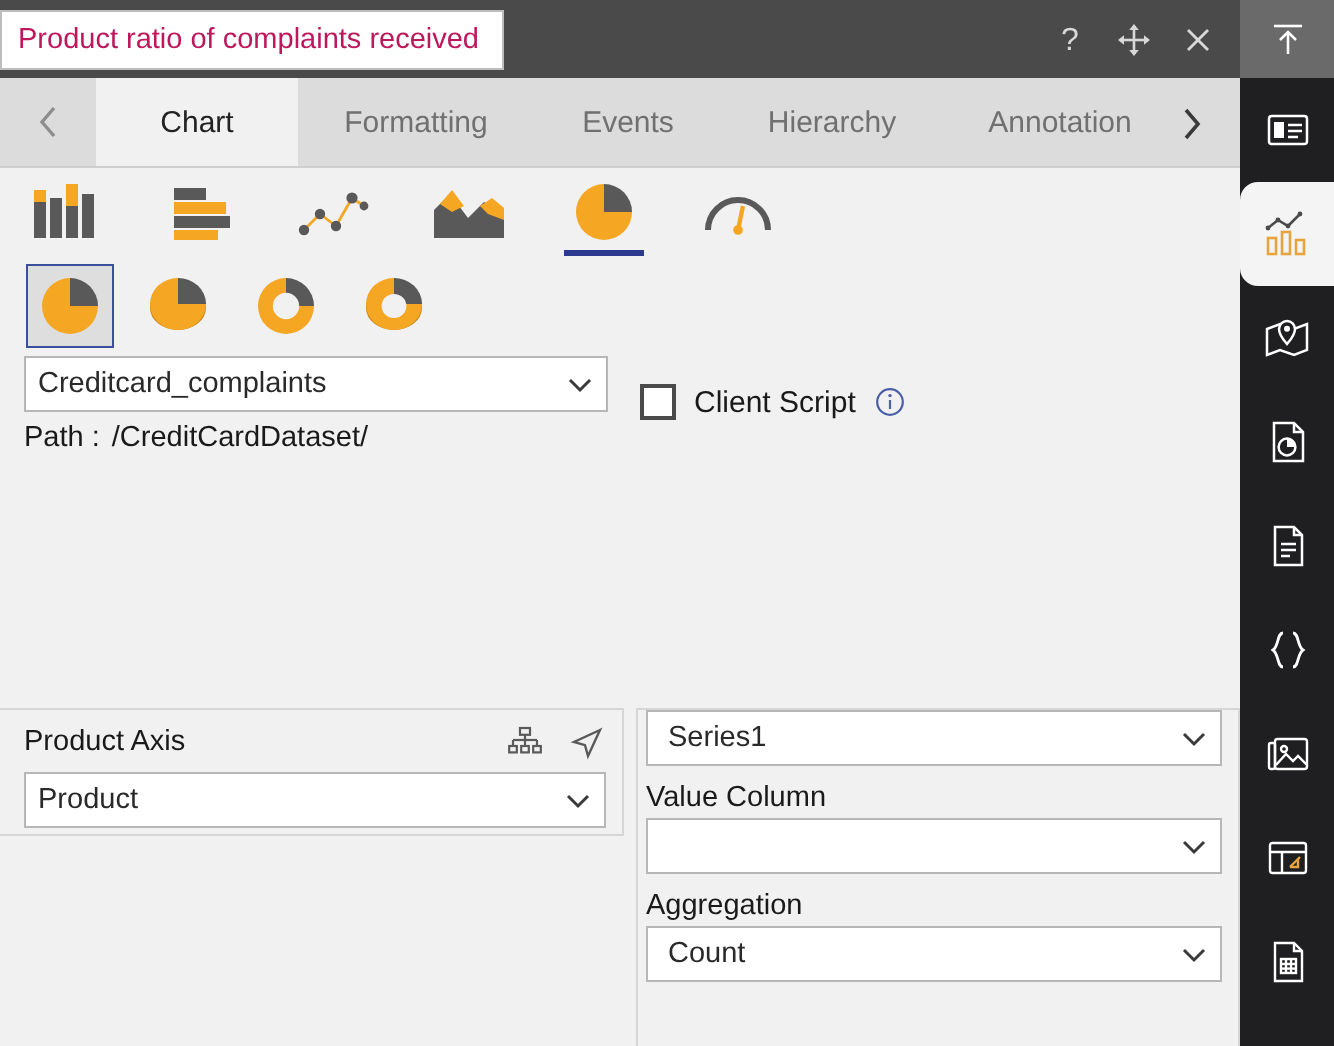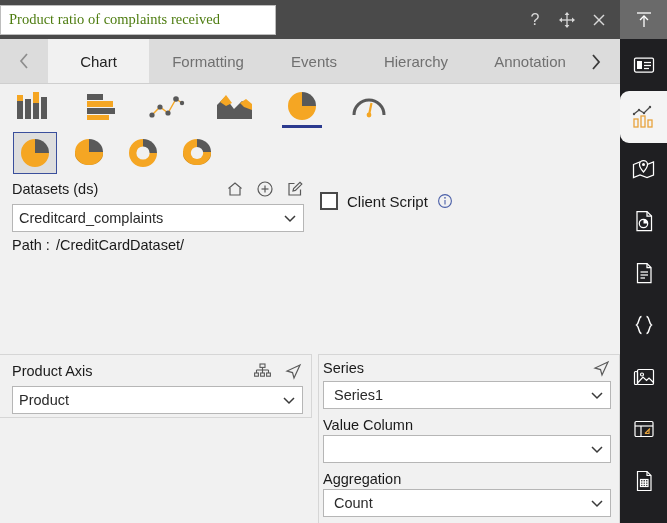--- a/index.html
+++ b/index.html
@@ -23,26 +23,26 @@
     background: #4a4a4a;
     display: flex; align-items: center;
   }
   .title-name {
     color: #e8e8e8;
     font-size: 15px;
     margin-left: 26px;
     width: 84px;
   }
   .name-input {
-    width: 276px; height: 30px;
+    width: 252px; height: 30px;
     background: #ffffff;
     border: 1px solid #bdbdbd;
-    color: #4d7c0f;
+    color: #be185d;
     font-size: 14.5px;
-    font-family: Liberation Serif, serif;
+    font-family: Liberation Sans, sans-serif;
     padding: 0 8px;
     outline: none;
   }
   .title-ctrls {
     position: absolute; right: 10px; top: 0;
     height: 39px; display: flex; align-items: center; gap: 10px;
   }
   .tctrl {
     width: 22px; height: 22px;
     display: flex; align-items: center; justify-content: center;
@@ -375,44 +375,20 @@
             <path d="M17 16 L31 16 A14 13 0 1 1 17 3 Z" fill="#f5a623"></path>
             <ellipse cx="17" cy="17" rx="6.2" ry="6" fill="#f1f1f1"></ellipse>
           </svg>
         </div>
 
       </div>
     </div>
 
     <div class="left-col">
 
-      <div class="sec-head">
-        <span>Datasets (ds)</span>
-        <span class="sh-icons">
-          <span class="sh-ic">
-            <svg width="18" height="18" viewBox="0 0 18 18" fill="none" stroke="#5a5a5a" stroke-width="1.2">
-              <path d="M2.5 8.5 L9 3 L15.5 8.5"></path>
-              <path d="M4 8 L4 15 L14 15 L14 8"></path>
-            </svg>
-          </span>
-          <span class="sh-ic">
-            <svg width="18" height="18" viewBox="0 0 18 18" fill="none" stroke="#5a5a5a" stroke-width="1.2">
-              <circle cx="9" cy="9" r="7"></circle>
-              <line x1="9" y1="5.5" x2="9" y2="12.5"></line>
-              <line x1="5.5" y1="9" x2="12.5" y2="9"></line>
-            </svg>
-          </span>
-          <span class="sh-ic">
-            <svg width="18" height="18" viewBox="0 0 18 18" fill="none" stroke="#5a5a5a" stroke-width="1.2">
-              <path d="M14.5 9.5 L14.5 15 L3 15 L3 3.5 L8.5 3.5"></path>
-              <path d="M7 11 L7.6 8.6 L14 2.3 L15.8 4.1 L9.4 10.4 Z"></path>
-            </svg>
-          </span>
-        </span>
-      </div>
 
       <div class="select-wrap">
         <span class="sv">Creditcard_complaints</span>
         <span class="chev">
           <svg width="18" height="18" viewBox="0 0 18 18" fill="none" stroke="#3a3a3a" stroke-width="1.5">
             <polyline points="4,7 9,12 14,7"></polyline>
           </svg>
         </span>
       </div>
 
@@ -465,30 +441,20 @@
           <svg width="16" height="16" viewBox="0 0 16 16" fill="none" stroke="#4a5fa8" stroke-width="1.1">
             <circle cx="8" cy="8" r="6.4"></circle>
             <line x1="8" y1="7" x2="8" y2="11.5"></line>
             <circle cx="8" cy="4.8" r="0.85" fill="#4a5fa8" stroke="none"></circle>
           </svg>
         </span>
       </div>
     </div>
 
     <div class="series-panel">
-      <div class="sp-head">
-        <span>Series</span>
-        <span class="sh-icons">
-          <span class="sh-ic">
-            <svg width="19" height="19" viewBox="0 0 19 19" fill="none" stroke="#5a5a5a" stroke-width="1.2">
-              <path d="M16 3 L3 9 L8.5 10.6 L10 16 Z"></path>
-            </svg>
-          </span>
-        </span>
-      </div>
 
       <div class="sp-field">
         <div class="sp-select">
           <span class="sv">Series1</span>
           <span class="chev">
             <svg width="18" height="18" viewBox="0 0 18 18" fill="none" stroke="#3a3a3a" stroke-width="1.5">
               <polyline points="4,7 9,12 14,7"></polyline>
             </svg>
           </span>
         </div>

